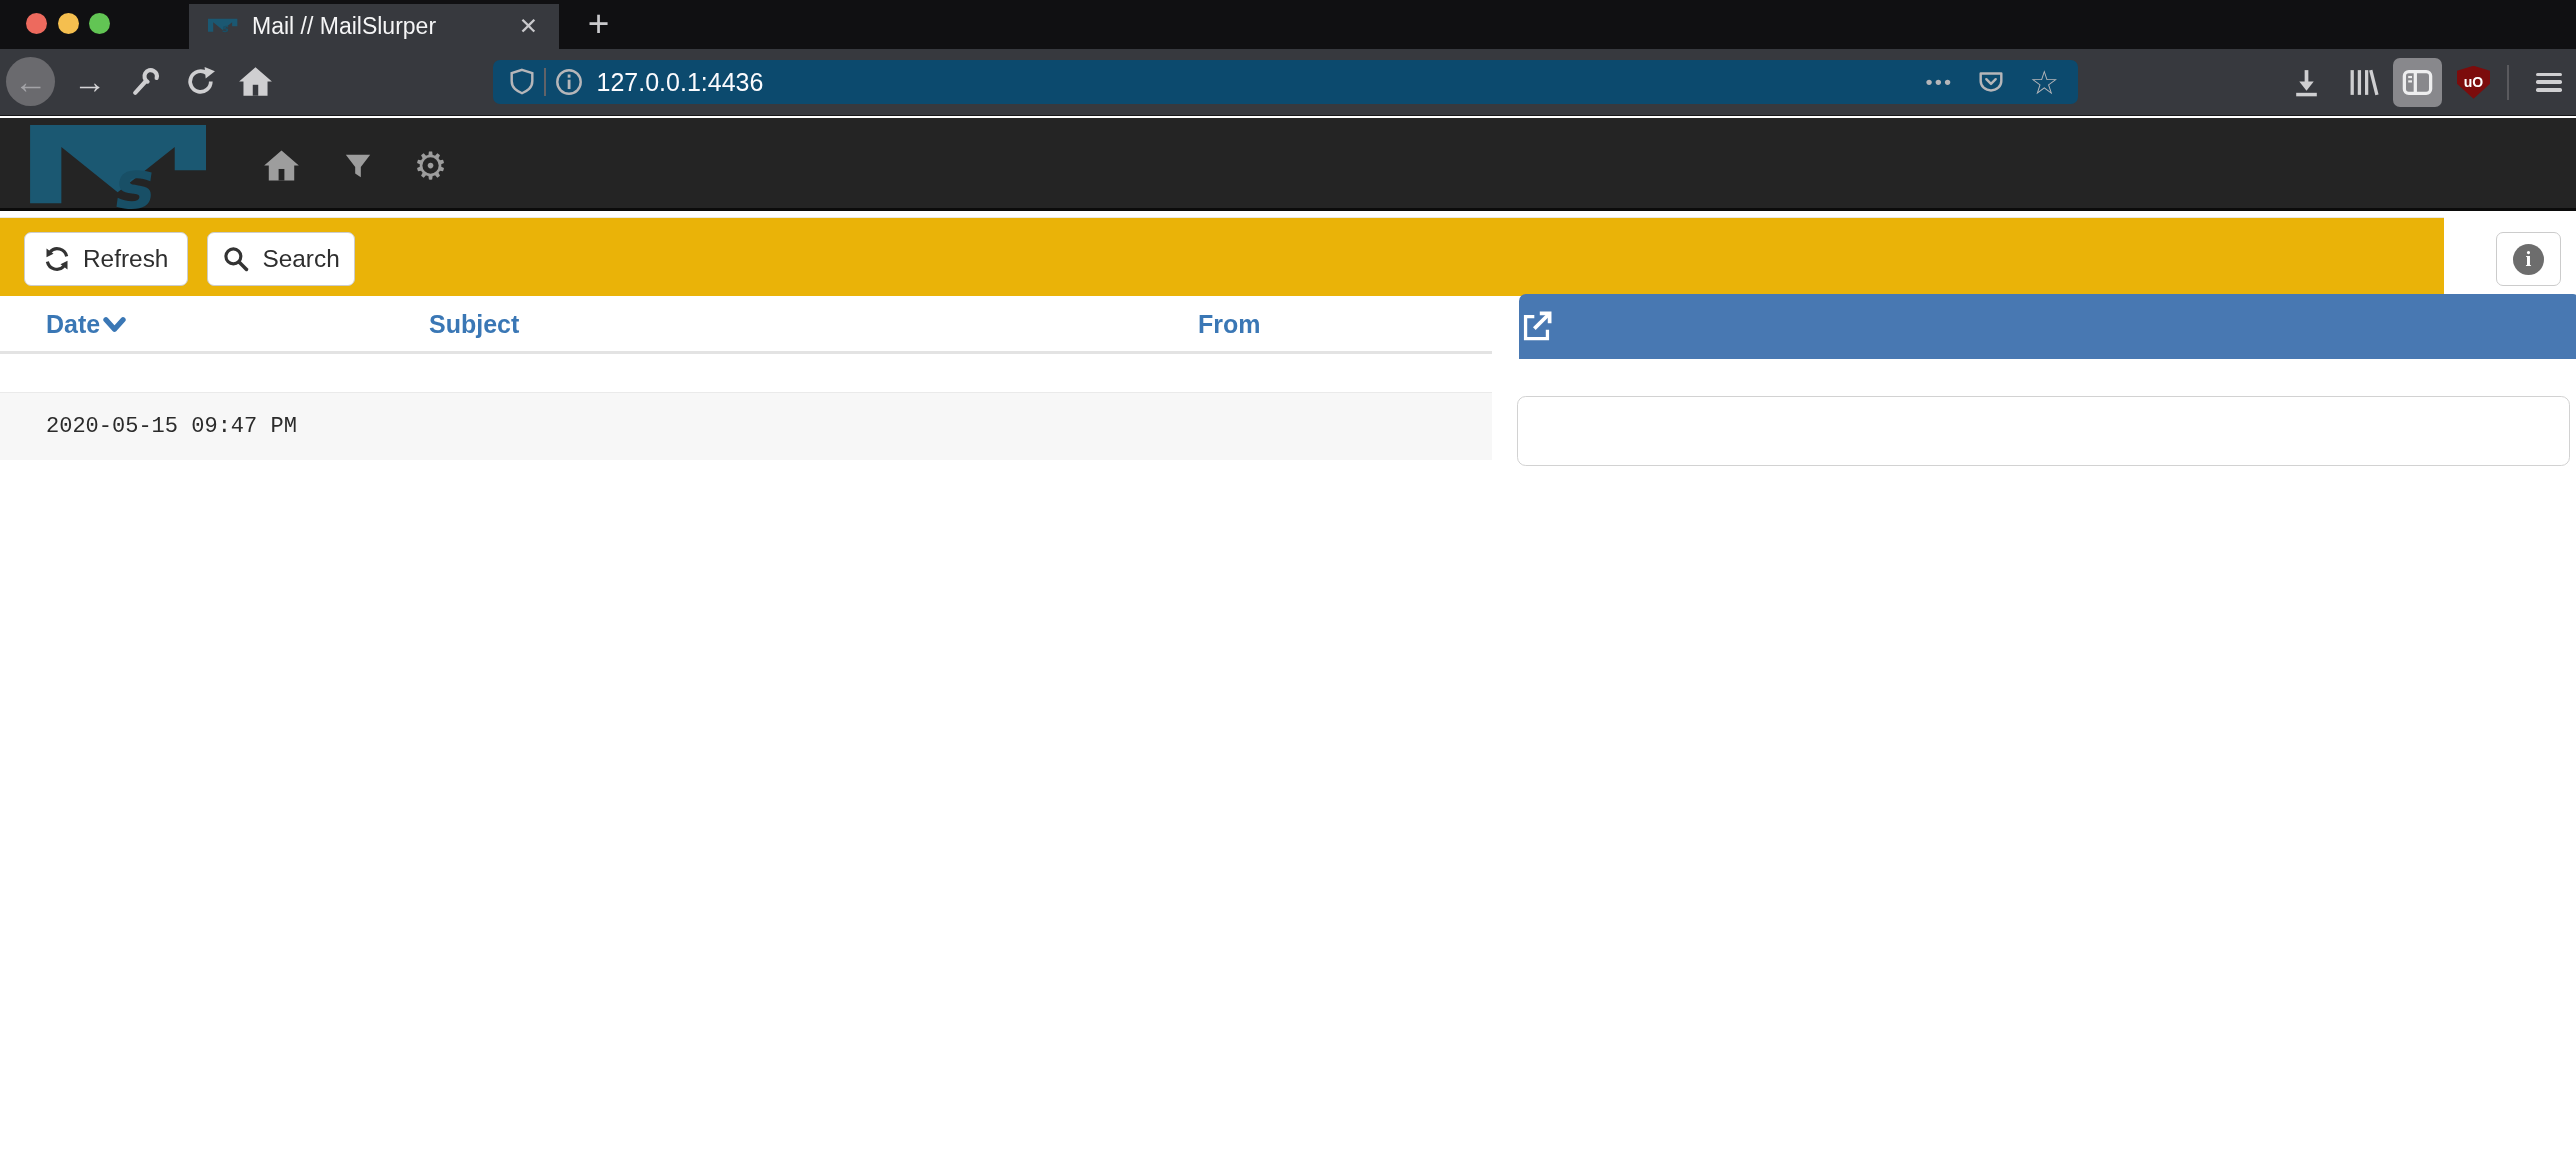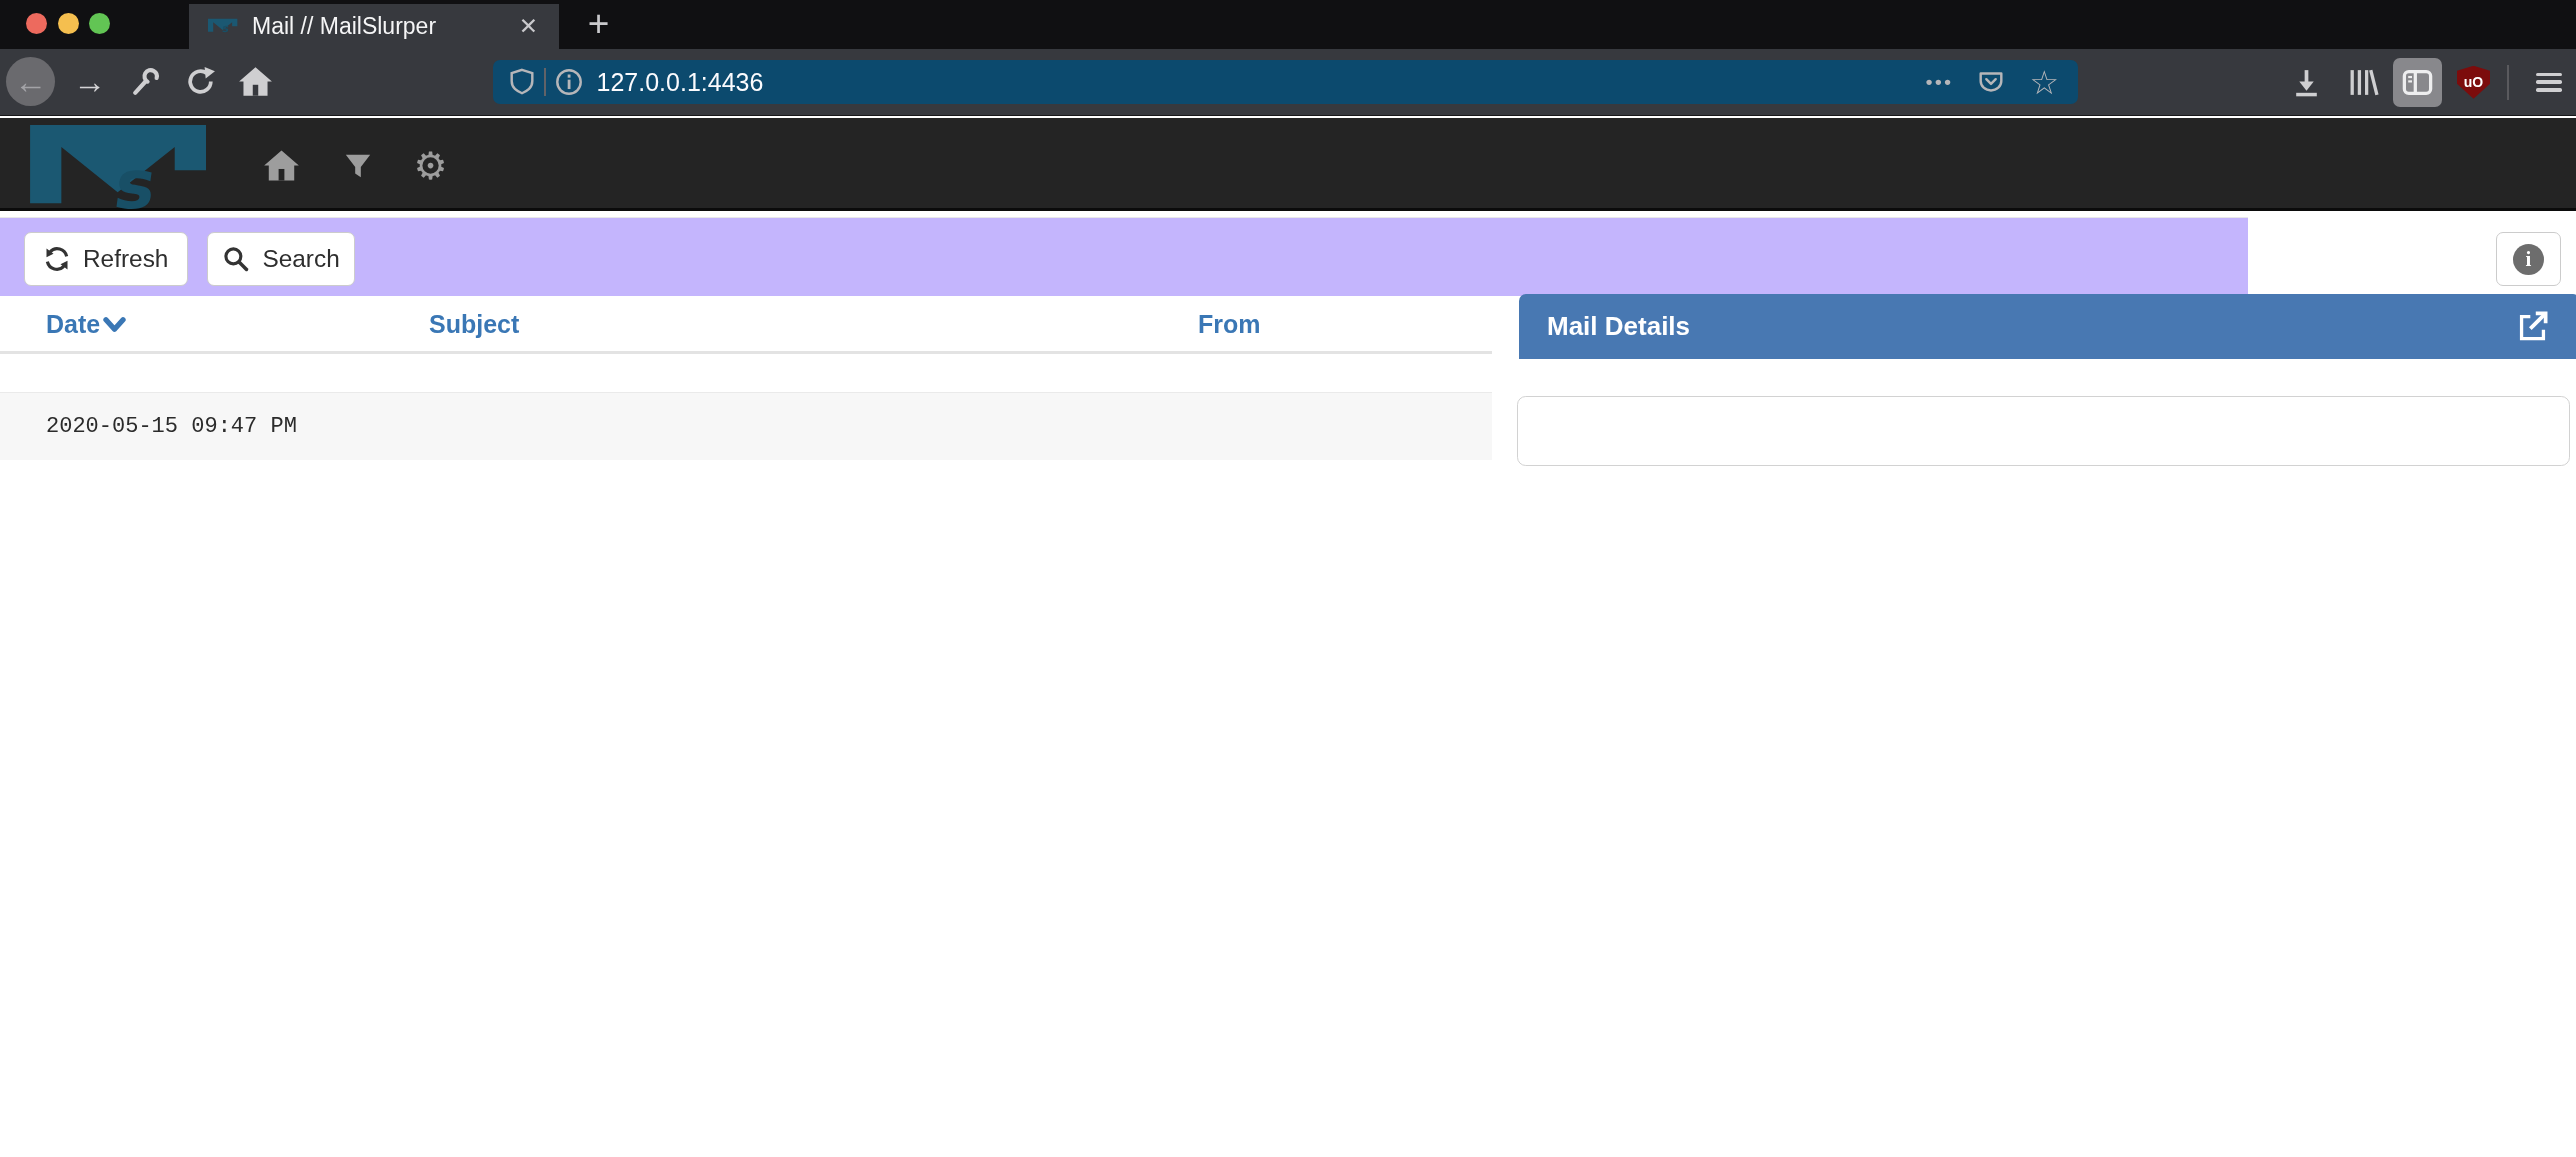--- a/index.html
+++ b/index.html
@@ -57,22 +57,22 @@
     clip-path:polygon(50% 0, 100% 15%, 100% 55%, 50% 100%, 0 55%, 0 15%);
   }
   
   .page { position:absolute; top:118px; left:0; width:2576px; height:1040px; background:#fff; }
   .ms-navbar { position:absolute; top:0; left:0; width:2576px; height:93px; background:#242424; border-bottom:3.5px solid #0b0b0b; }
   .ms-logo { position:absolute; left:22px; top:7px; }
   .nav-icon { position:absolute; top:23px; width:49px; height:49px; display:flex; align-items:center; justify-content:center; }
   .nav-home { left:257px; } .nav-filter { left:333px; } .nav-gear { left:406px; }
   .gear-glyph { font-size:38px; color:#9d9d9d; line-height:1; }
   .actions-bar {
-    position:absolute; top:99px; left:0; width:2248px; height:79px;
-    background:#c4b5fd; border-top:1.7px solid #e9e9e9;
+    position:absolute; top:99px; left:0; width:2444px; height:79px;
+    background:#eab308; border-top:1.7px solid #e9e9e9;
   }
   .btn {
     position:absolute; top:14px; height:54px; background:#ffffff; border:1.7px solid #cccccc;
     border-radius:7px; display:flex; align-items:center; justify-content:center; gap:12.2px;
     font-size:24.4px; color:#2e2e2e; padding:0 23px;
   }
   .refresh-btn { left:23.6px;  width:164px; }
   .search-btn  { left:207px; width:148px; }
   .info-btn    { left:2496px; width:65px; padding:0; }
   .info-circle {
@@ -308,21 +308,20 @@
       </div>
 
       <div class="spacer-row"></div>
 
       <div class="mail-row">
         <div class="td td-date">2020-05-15 09:47 PM</div>
       </div>
     </div>
 
     <div class="details-header">
-      <span class="details-title">Mail Details</span>
       <span class="details-ext">
         <svg width="35" height="35" viewBox="0 0 32 32">
           <path d="M14 7 H6 V27 H26 V19" fill="none" stroke="#ffffff" stroke-width="3"></path>
           <line x1="14" y1="18" x2="27" y2="5" stroke="#ffffff" stroke-width="3.4"></line>
           <polyline points="19,4 28,4 28,13" fill="none" stroke="#ffffff" stroke-width="3.4"></polyline>
         </svg>
       </span>
     </div>
     <div class="details-body"></div>
 

